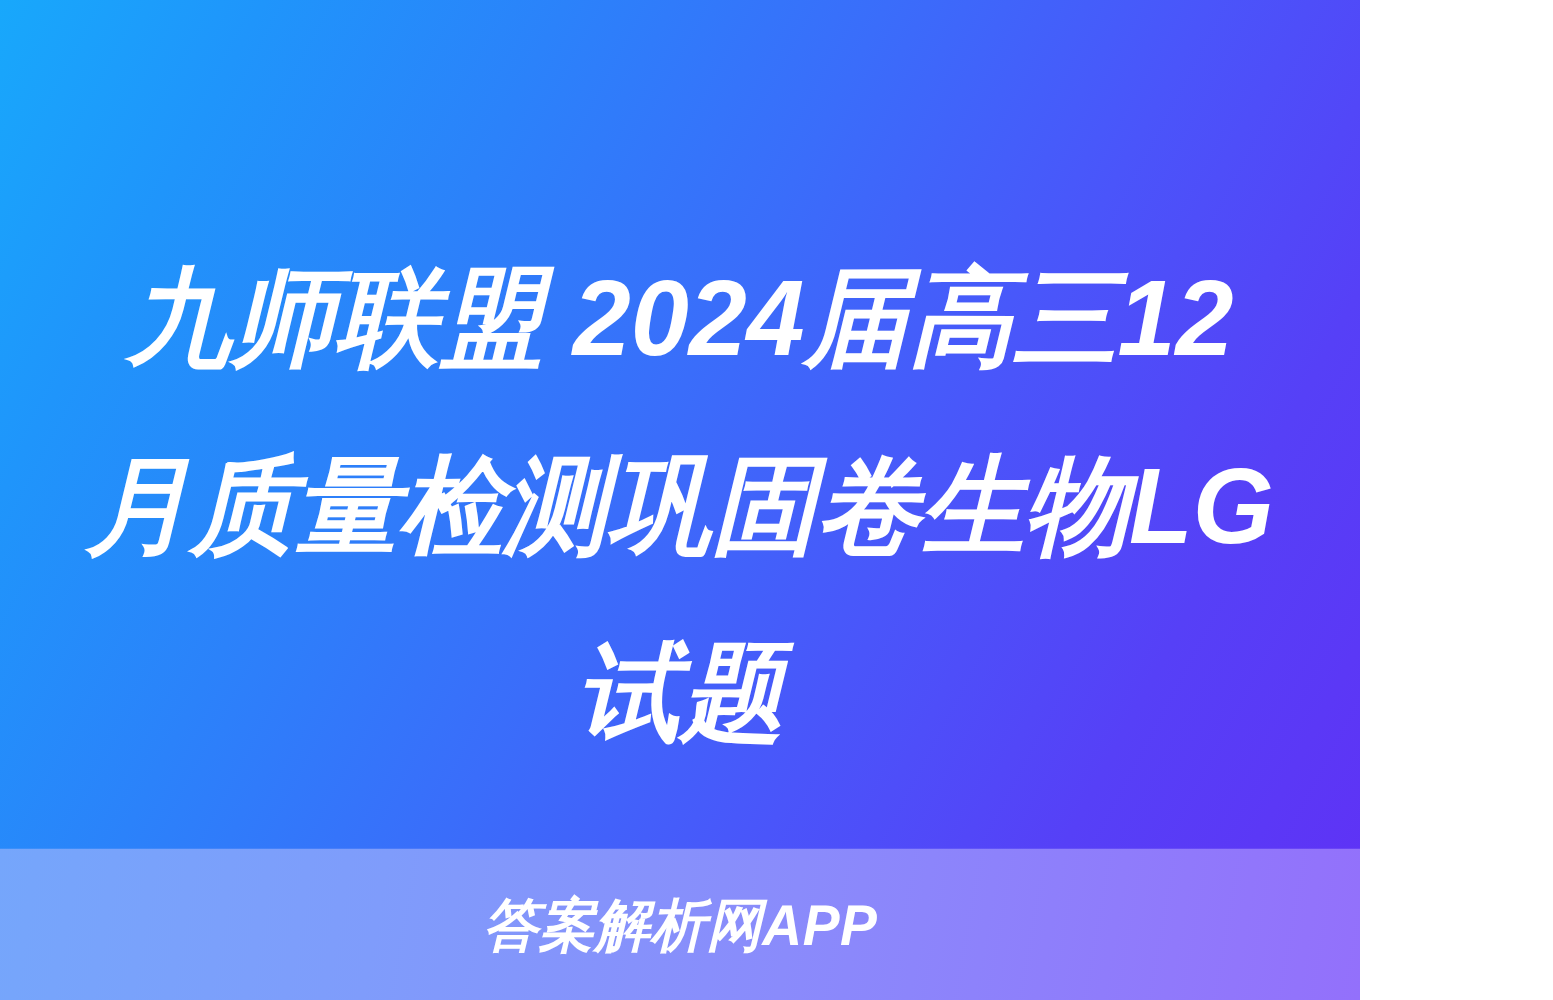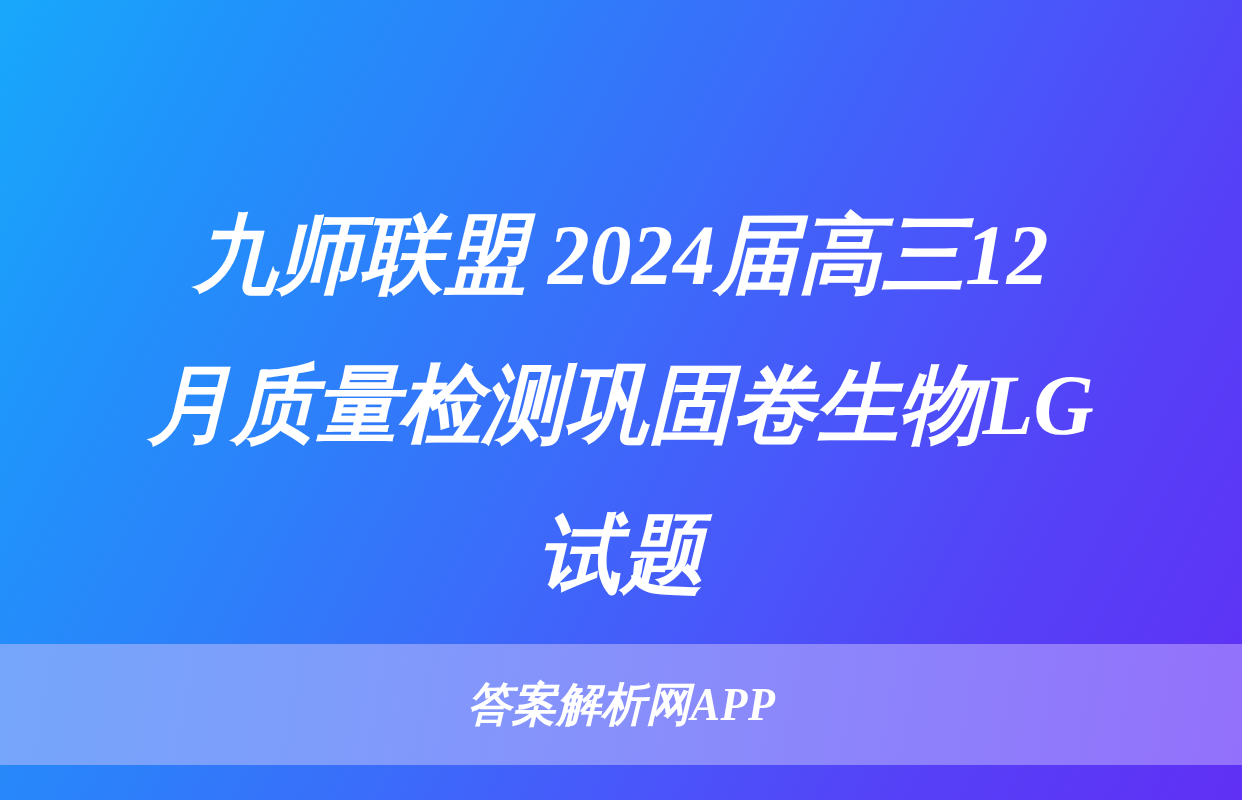--- a/index.html
+++ b/index.html
@@ -2,24 +2,24 @@
 <html><head>
 <meta charset="utf-8">
 <style>
   html, body {
     margin: 0;
     padding: 0;
     background: #ffffff;
   }
   #banner {
     position: relative;
-    width: 1242px;
+    width: 1088px;
     height: 800px;
     overflow: hidden;
-    font-family: Liberation Serif, serif;
+    font-family: Liberation Sans, sans-serif;
     
     background: linear-gradient(118deg,
         #18a8fb 0%,
         #1f95fb 14%,
         #2b82fa 30%,
         #3a6dfa 47%,
         #4a55fa 64%,
         #5640f7 80%,
         #6030f5 100%);
   }
@@ -45,21 +45,21 @@
     white-space: nowrap;
     transform: scaleX(0.97);
     text-rendering: geometricPrecision;
   }
 
   
   #footer-band {
     position: absolute;
     left: 0;
     right: 0;
-    top: 644px;
+    top: 679px;
     height: 121px;
     background: linear-gradient(100deg,
         #75a6fb 0%,
         #7f9cfb 28%,
         #8a8bfb 58%,
         #9370fb 100%);
     display: flex;
     align-items: center;
     justify-content: center;
   }

